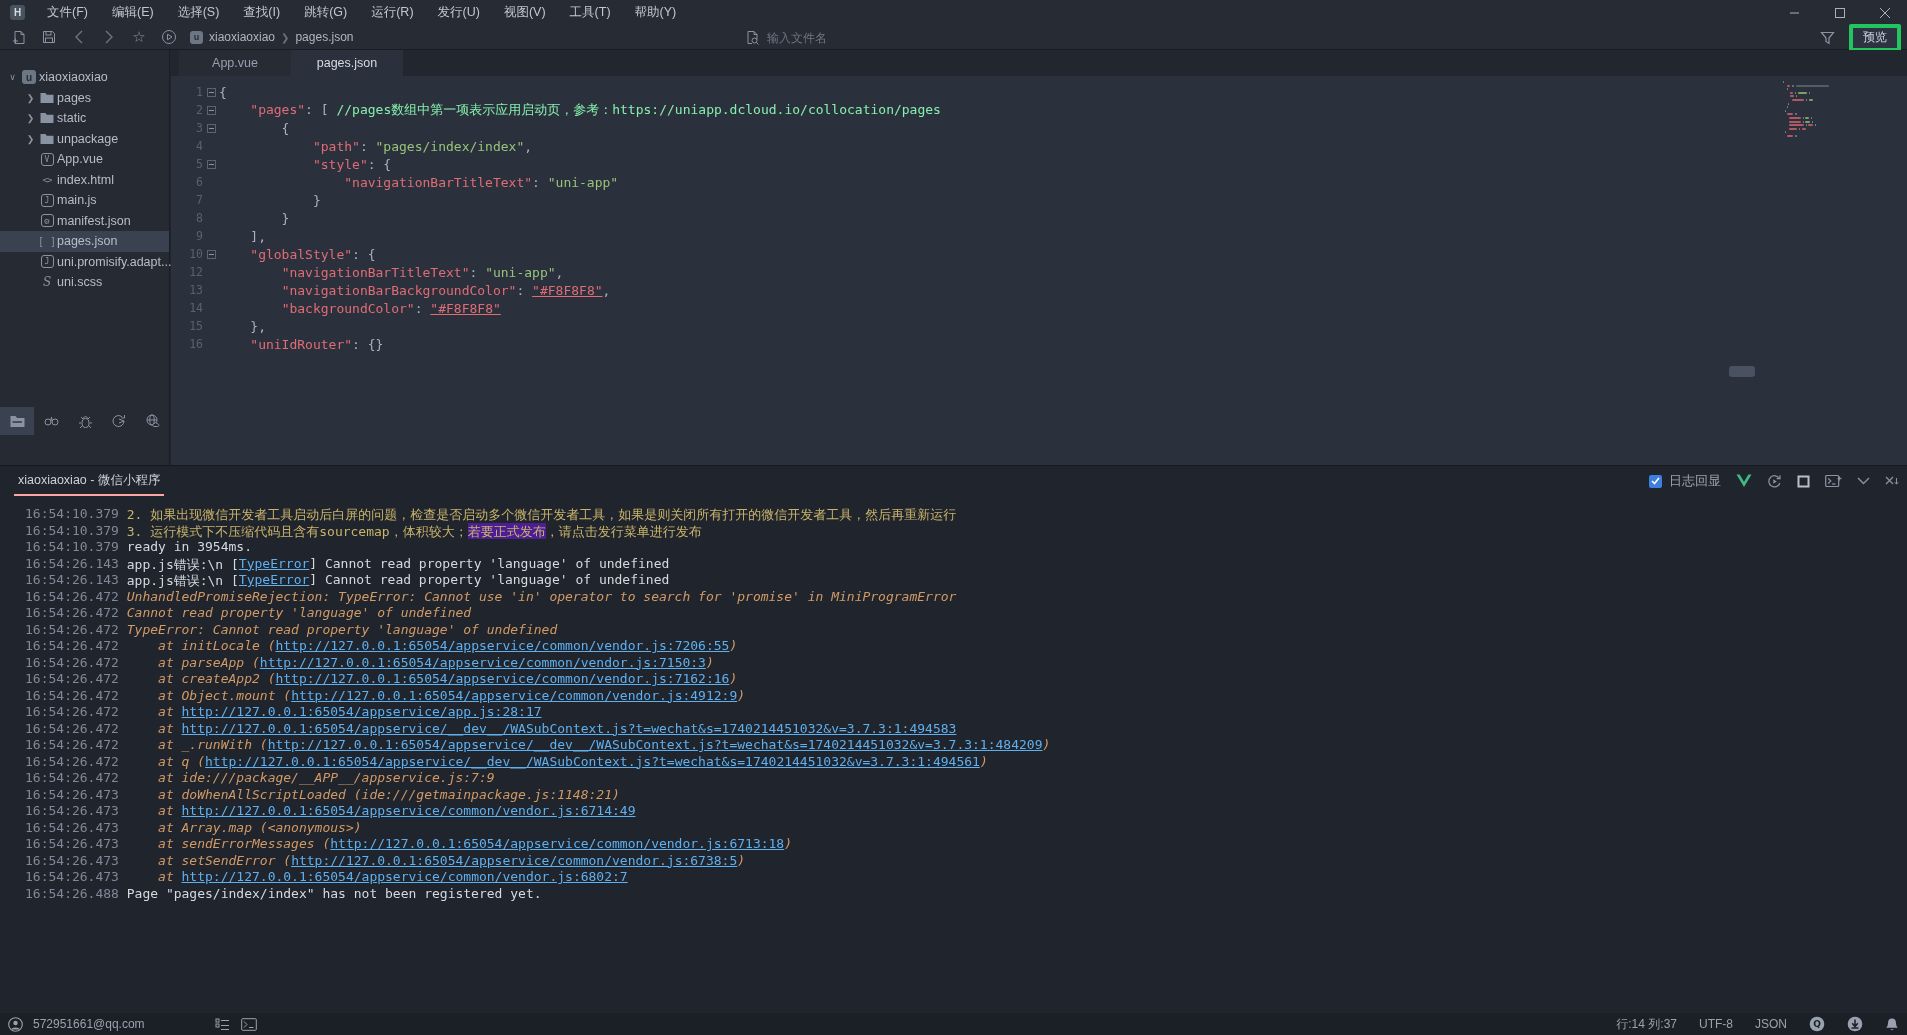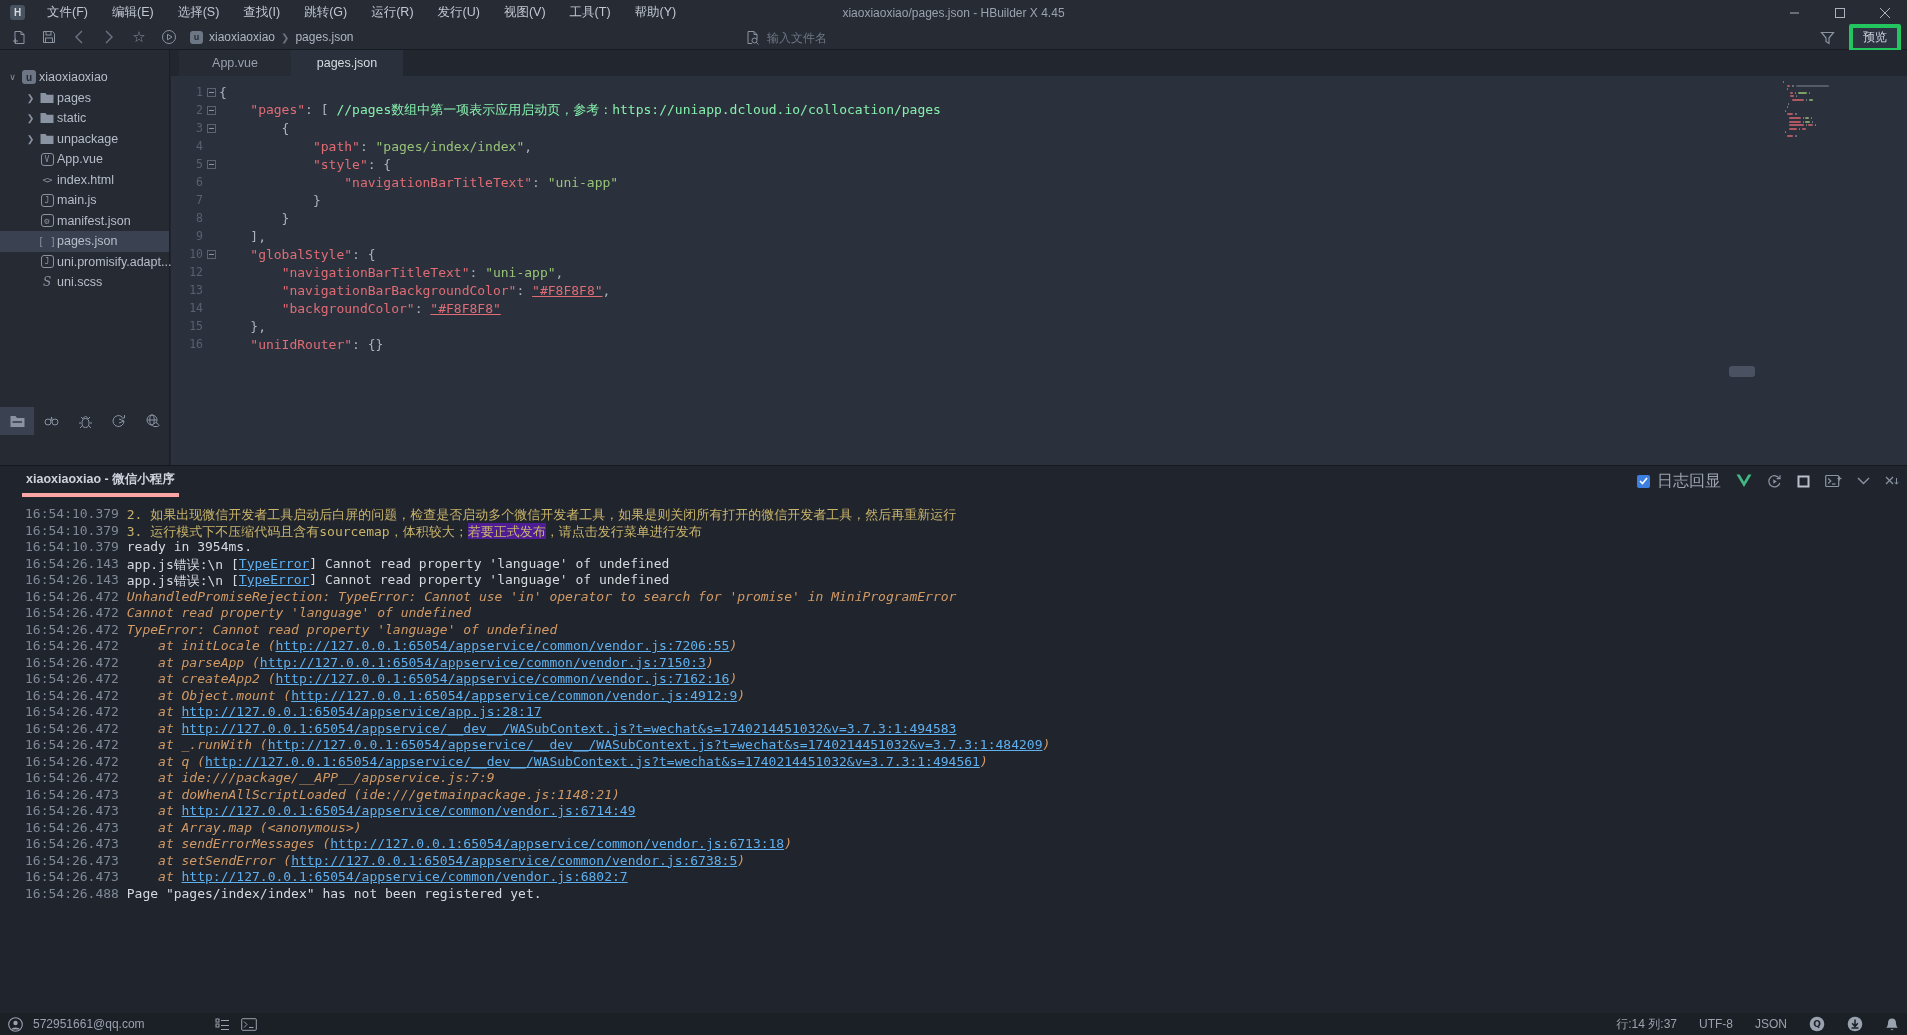--- a/index.html
+++ b/index.html
@@ -55,24 +55,24 @@
   .ct { white-space:pre; color:#abb2bf; }
   .ct .k { color:#e06c75; } .ct .s { color:#98c379; } .ct .c { color:#86efac; } .ct .h { color:#e06c75; text-decoration:underline; }
   .minimap { position:absolute; right:52px; top:5px; width:72px; }
   .mm-line { height:2px; margin-bottom:1.6px; display:flex; gap:2px; }
   .mm-seg { height:2px; border-radius:1px; }
   .float-thumb { position:absolute; right:152px; top:290px; width:26px; height:11px; background:#4a5261; border-radius:3px; }
 
   
   .console { position:absolute; left:0; top:465px; width:1907px; height:548px; background:#20242c; border-top:1px solid #141820; }
   .con-head { height:30px; display:flex; align-items:center; position:relative; }
-  .con-tab { margin-left:22px; font-size:12.5px; color:#cdd3dc; padding:6px 4px 5px; border-bottom:4px solid #fca5a5;font-weight:bold; }
+  .con-tab { margin-left:14px; font-size:12.5px; color:#cdd3dc; padding:6px 4px 5px; border-bottom:2px solid #fca5a5; }
   .con-right { position:absolute; right:8px; top:0; height:30px; display:flex; align-items:center; gap:15px; color:#8a93a2; }
   .chk { width:13px; height:13px; background:#3d7fe0; border-radius:2px; display:flex; align-items:center; justify-content:center; }
-  .chk-label { font-size:16px; color:#9aa2af; margin-left:-8px; }
+  .chk-label { font-size:13px; color:#9aa2af; margin-left:-8px; }
   .logs { padding:10px 0 0 25px; font-family:"DejaVu Sans Mono",monospace; font-size:13px; }
   .log-line { height:16.5px; white-space:pre; display:flex; }
   .ts { color:#7f8998; flex:none; }
   .log-line .w { color:#d5d9e0; } .log-line .y { color:#c9b46b; } .log-line .o { color:#d19a66;font-style:italic; }
   .log-line .l { color:#5fb0ef; text-decoration:underline; }
   .log-line .hl { color:#c9b46b; background:#4c1d95; }
 
   
   .statusbar { position:absolute; left:0; top:1013px; width:1907px; height:22px; background:#1b1f26; display:flex; align-items:center; font-size:12px; color:#9aa2af; }
   .sb-left { display:flex; align-items:center; gap:10px; margin-left:8px; }
@@ -90,21 +90,20 @@
       <span class="menu-item">编辑(E)</span>
       <span class="menu-item">选择(S)</span>
       <span class="menu-item">查找(I)</span>
       <span class="menu-item">跳转(G)</span>
       <span class="menu-item">运行(R)</span>
       <span class="menu-item">发行(U)</span>
       <span class="menu-item">视图(V)</span>
       <span class="menu-item">工具(T)</span>
       <span class="menu-item">帮助(Y)</span>
     </div>
-  <div class="win-title">xiaoxiaoxiao/pages.json - HBuilder X 4.45</div>
   <div class="win-controls">
     <div class="win-btn">
         <svg width="11" height="11" viewBox="0 0 11 11">
           <line x1="1" y1="6" x2="10" y2="6" stroke="#aab1bd" stroke-width="1"></line>
         </svg>
       </div>
     <div class="win-btn">
         <svg width="10" height="10" viewBox="0 0 10 10">
           <rect x="0.5" y="0.5" width="9" height="9" fill="none" stroke="#aab1bd"></rect>
         </svg>

